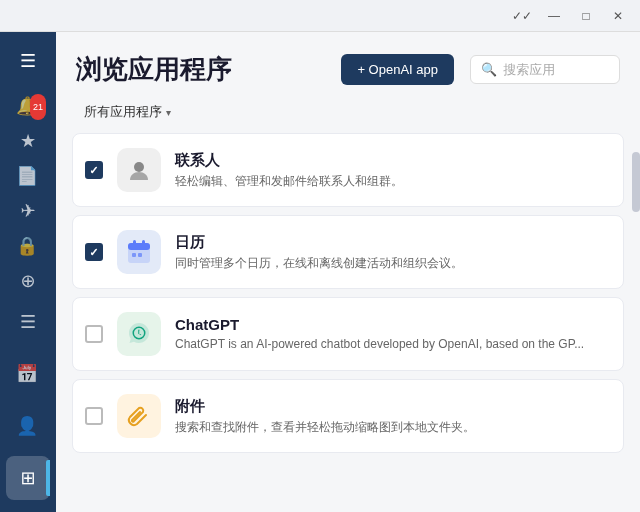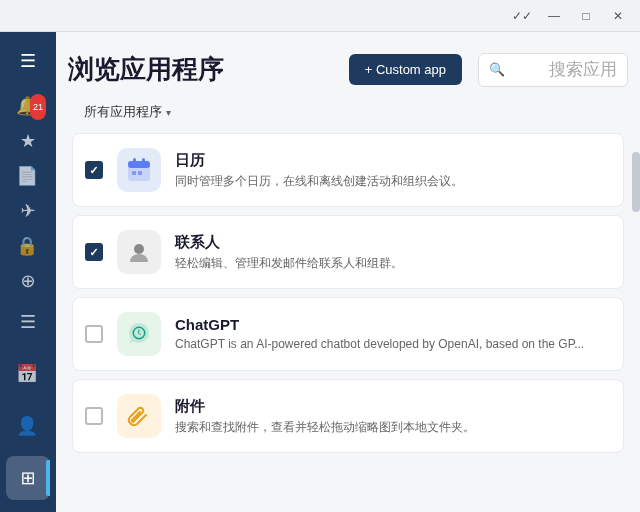--- a/index.html
+++ b/index.html
@@ -120,21 +120,21 @@
     .content {
       flex: 1;
       background: #f5f6f8;
       display: flex;
       flex-direction: column;
       overflow: hidden;
       position: relative;
     }
 
     .content-header {
-      padding: 20px 12px 16px;
+      padding: 20px 20px 16px;
       display: flex;
       align-items: center;
       gap: 16px;
       flex-shrink: 0;
     }
     .page-title {
       font-size: 26px;
       font-weight: 600;
       color: #1a1a2e;
       flex: 1;
@@ -159,25 +159,24 @@
       border-radius: 6px;
       background: white;
       padding: 6px 10px;
       gap: 6px;
       width: 150px;
     }
     .search-icon-wrap { color: #999; font-size: 13px; }
     .search-input {
       border: none;
       outline: none;
-      font-size: 17px;
+      font-size: 13px;
       color: #333;
       background: transparent;
       width: 100%;
-      text-align: right;
     }
     .search-input::placeholder { color: #aaa; }
 
     .filter-bar {
       padding: 0 28px 12px;
       display: flex;
       align-items: center;
       gap: 4px;
       flex-shrink: 0;
     }
@@ -329,67 +328,67 @@
         <span>⊞</span>
         <div class="sidebar-right-accent"></div>
       </div>
     </div>
   </div>
 
   <div class="content">
 
     <div class="content-header">
       <h1 class="page-title">浏览应用程序</h1>
-      <button class="custom-app-btn">+ Custom app</button>
+      <button class="custom-app-btn">+ OpenAI app</button>
       <div class="search-box">
         <span class="search-icon-wrap">🔍</span>
         <input class="search-input" type="text" placeholder="搜索应用" style="">
       </div>
     </div>
 
     <div class="filter-bar">
       <span class="filter-label">
         <span>所有应用程序</span>
         <span class="chevron">▾</span>
       </span>
     </div>
 
     <div class="apps-list" id="apps-list">
 
     <div class="app-item">
+      <div class="app-checkbox checked"></div>
+      <div class="app-icon-wrap app-icon-contacts" style="background:#efefef">
+        <svg width="28" height="28" viewBox="0 0 28 28" fill="none">
+        <circle cx="14" cy="11" r="5" fill="#888"></circle>
+        <path d="M5 24c0-5 4-8 9-8s9 3 9 8" fill="#888" opacity="0.7"></path>
+      </svg>
+      </div>
+      <div class="app-info">
+        <div class="app-name">联系人</div>
+        <div class="app-desc">轻松编辑、管理和发邮件给联系人和组群。</div>
+      </div>
+    </div>
+        <div class="app-item">
       <div class="app-checkbox checked"></div>
       <div class="app-icon-wrap app-icon-calendar" style="background:#e3eaf8">
         <svg width="28" height="28" viewBox="0 0 28 28" fill="none">
         <rect x="3" y="5" width="22" height="20" rx="3" fill="#5c7cfa" opacity="0.2"></rect>
         <rect x="3" y="5" width="22" height="7" rx="3" fill="#5c7cfa"></rect>
         <rect x="8" y="2" width="3" height="5" rx="1.5" fill="#5c7cfa"></rect>
         <rect x="17" y="2" width="3" height="5" rx="1.5" fill="#5c7cfa"></rect>
         <rect x="7" y="15" width="4" height="4" rx="1" fill="#5c7cfa" opacity="0.7"></rect>
         <rect x="13" y="15" width="4" height="4" rx="1" fill="#5c7cfa" opacity="0.7"></rect>
       </svg>
       </div>
       <div class="app-info">
         <div class="app-name">日历</div>
         <div class="app-desc">同时管理多个日历，在线和离线创建活动和组织会议。</div>
       </div>
     </div>
         <div class="app-item">
-      <div class="app-checkbox checked"></div>
-      <div class="app-icon-wrap app-icon-contacts" style="background:#efefef">
-        <svg width="28" height="28" viewBox="0 0 28 28" fill="none">
-        <circle cx="14" cy="11" r="5" fill="#888"></circle>
-        <path d="M5 24c0-5 4-8 9-8s9 3 9 8" fill="#888" opacity="0.7"></path>
-      </svg>
-      </div>
-      <div class="app-info">
-        <div class="app-name">联系人</div>
-        <div class="app-desc">轻松编辑、管理和发邮件给联系人和组群。</div>
-      </div>
-    </div>
-        <div class="app-item">
       <div class="app-checkbox "></div>
       <div class="app-icon-wrap app-icon-chatgpt" style="background:#e6f4ea">
         <svg width="26" height="26" viewBox="0 0 26 26" fill="none">
         <path d="M13 2C7.477 2 3 6.477 3 12c0 2.136.672 4.117 1.815 5.738L3.5 22l4.5-1.2A9.95 9.95 0 0013 22c5.523 0 10-4.477 10-10S18.523 2 13 2z" fill="#10a37f" opacity="0.15"></path>
         <path d="M13 5.5a6.5 6.5 0 100 13 6.5 6.5 0 000-13zm0 1.5a5 5 0 110 10A5 5 0 0113 7zm0 1.5a.75.75 0 00-.75.75v3.5l2.5 1.4.5-.87-2-.11V9.75A.75.75 0 0013 8.5z" fill="#10a37f"></path>
       </svg>
       </div>
       <div class="app-info">
         <div class="app-name">ChatGPT</div>
         <div class="app-desc">ChatGPT is an AI-powered chatbot developed by OpenAI, based on the GP...</div>

